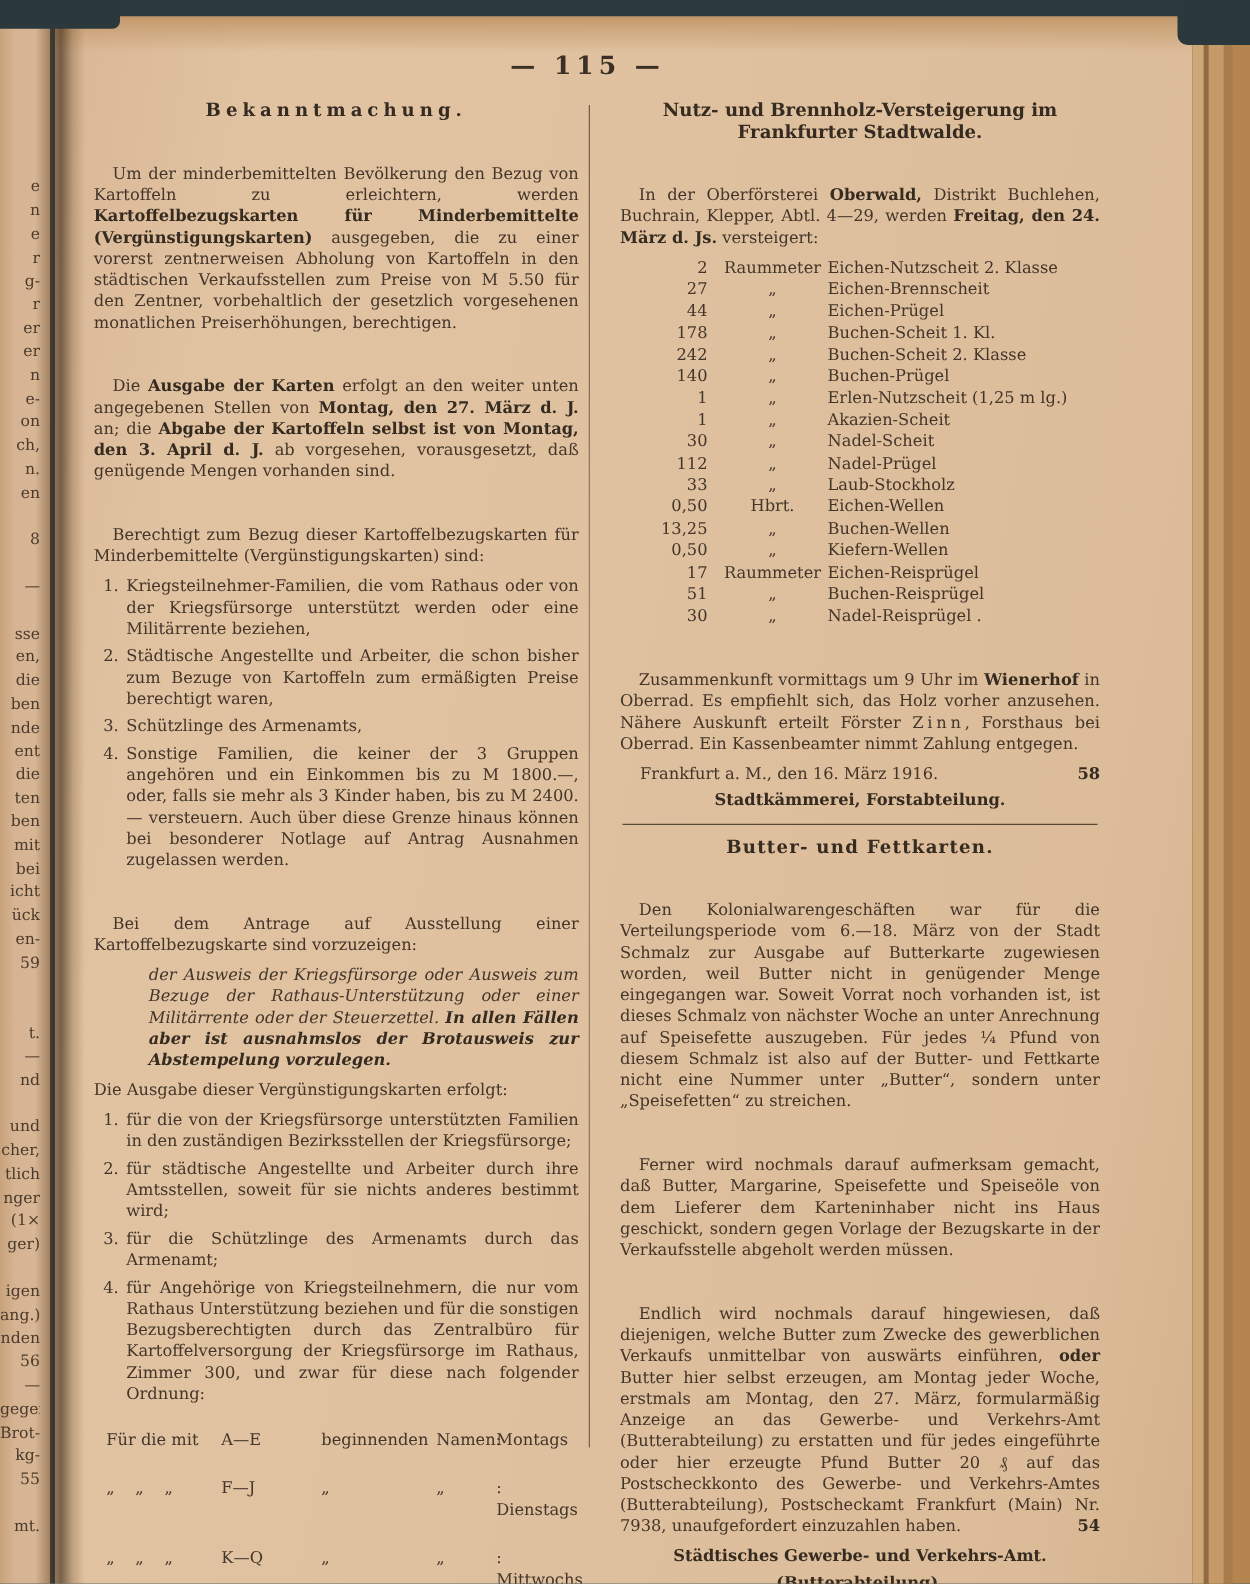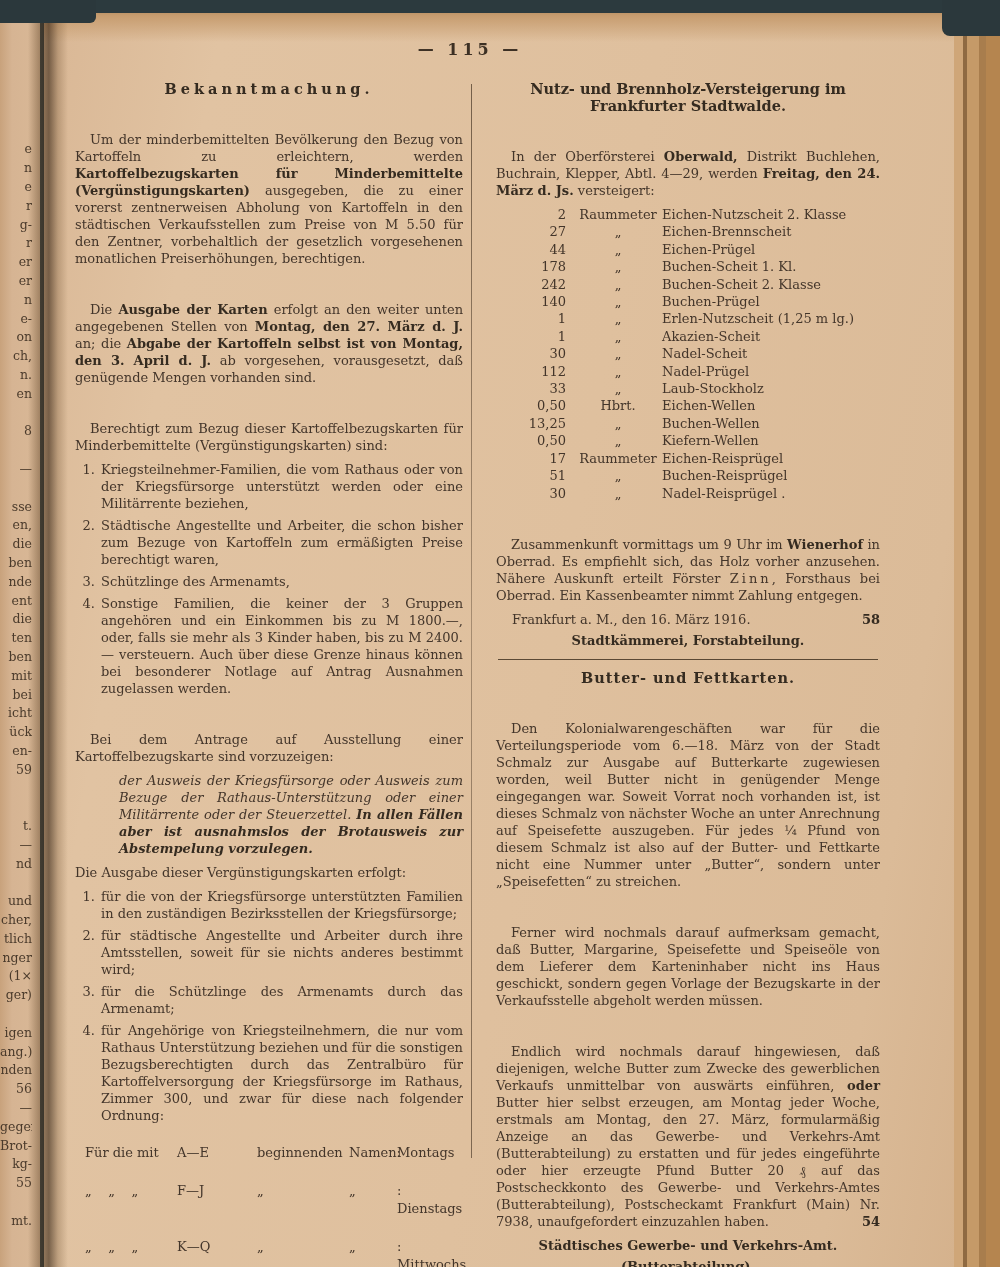--- a/index.html
+++ b/index.html
@@ -23,21 +23,21 @@
   .fe1{position:absolute;left:0;top:0;width:9px;height:100%;background:#cfa678;}
   .fe2{position:absolute;left:9px;top:0;width:4px;height:100%;background:#8f6a42;}
   .fe3{position:absolute;left:13px;top:0;width:12px;height:100%;background:#c59a68;}
   .fe4{position:absolute;left:25px;top:0;width:7px;height:100%;background:#a87d4d;}
   .dark-strip{position:absolute;left:0;top:0;width:1000px;height:13px;background:#2c3a3e;z-index:5;}
   .dark-notch{position:absolute;left:0;top:0;width:96px;height:23px;background:#2b383c;z-index:5;border-radius:0 0 6px 0;}
   .dark-corner{position:absolute;right:0;top:0;width:58px;height:36px;background:#2b383c;z-index:5;border-radius:0 0 0 8px;}
 
   
   .pagenum{position:absolute;top:40px;left:31px;width:790px;text-align:center;
-    font-size:16px;font-weight:bold;letter-spacing:4px;color:#3c3024;}
+    font-size:20px;font-weight:bold;letter-spacing:4px;color:#3c3024;}
   .col{position:absolute;top:80px;color:#43352a;font-size:13px;line-height:17px;}
   .col-left{left:31px;width:388px;}
   .col-right{left:452px;width:384px;}
   .divider{position:absolute;left:427px;top:84px;height:1074px;width:1px;
     background:linear-gradient(180deg,rgba(58,42,26,.65),rgba(58,42,26,.35) 50%,rgba(58,42,26,.6));}
   h2{margin:0 0 8px;text-align:center;font-size:14.5px;color:#352b20;}
   .sp-wide{letter-spacing:4px;}
   .sp-med{letter-spacing:1px;}
   p{margin:0 0 7px;text-align:justify;}
   .ind{text-indent:15px;margin-top:34px;}

